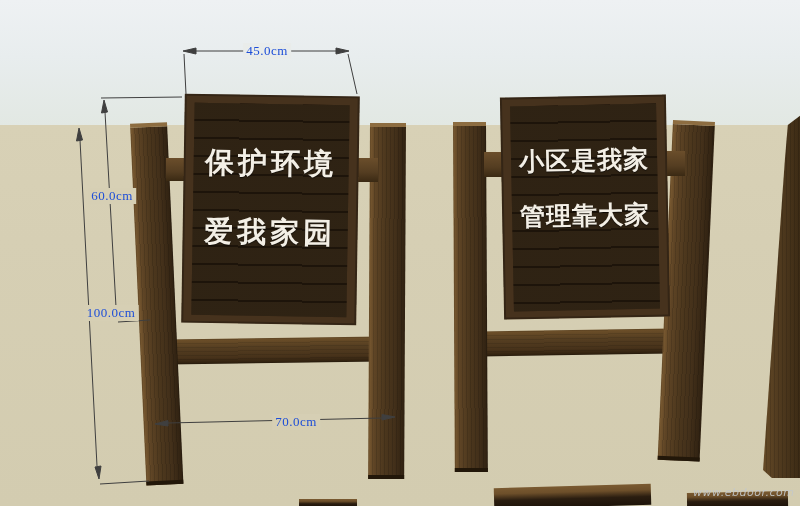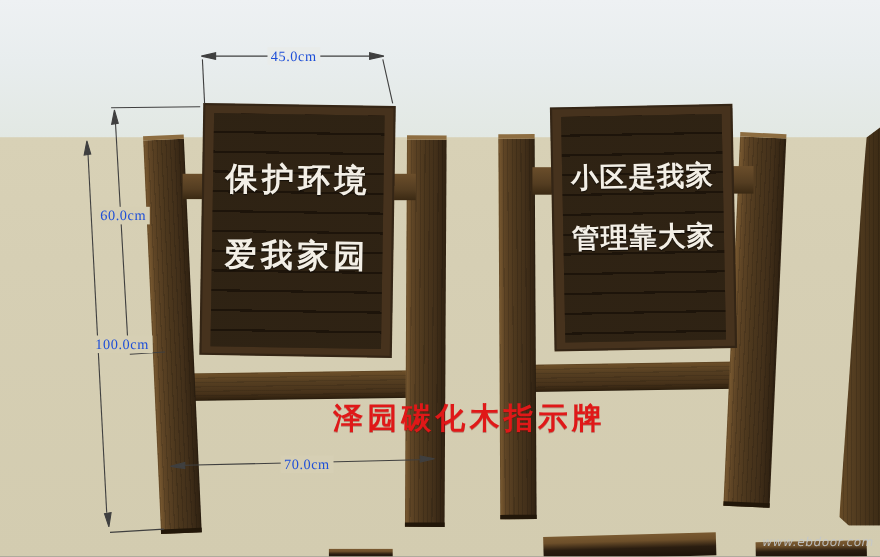--- a/index.html
+++ b/index.html
@@ -71,21 +71,21 @@
   
   .dim-svg{position:absolute;left:0;top:0;z-index:6;pointer-events:none;}
   .dim-label{
     position:absolute;z-index:7;transform:translateX(-50%);
     font-family:Liberation Serif, serif;font-size:13px;color:#1d4ed8;
     letter-spacing:0.5px;padding:0 3px;white-space:nowrap;
   }
   .dim-label.on-sky{left:267px;top:43px;background:#e9ecea;}
   .dim-label.board-height{left:112px;top:188px;background:#d6cfb4;}
   .dim-label.post-height{left:91px;top:305px;background:#d6cfb4;margin-left:20px;}
-  .dim-label.post-spacing{left:279px;top:414px;background:#d6cfb4;}
+  .dim-label.post-spacing{left:296px;top:414px;background:#d6cfb4;}
   
   .scene-title{
     position:absolute;left:303px;top:362px;z-index:8;
     font-size:27px;font-weight:700;letter-spacing:4px;white-space:nowrap;
     color:#e01818;text-shadow:0 1px 0 rgba(120,0,0,0.35);
   }
   .watermark{
     position:absolute;left:693px;top:486px;z-index:9;
     font-size:11px;color:rgba(195,200,202,0.9);letter-spacing:0.5px;white-space:nowrap;font-style:italic;
   }
@@ -150,17 +150,16 @@
       <path d="M155,424 L168,420.5 L168,426 Z"></path>
       <path d="M395,417 L382,414.5 L382,420 Z"></path>
     </g>
   </svg>
 
   <div class="dim-label on-sky">45.0cm</div>
   <div class="dim-label board-height">60.0cm</div>
   <div class="dim-label post-height">100.0cm</div>
   <div class="dim-label post-spacing">70.0cm</div>
 
-  <div class="scene-title">泽园碳化木指示牌</div>
 
   <div class="watermark">www.ebdoor.com</div>
 
 </div>
 
 </body></html>

